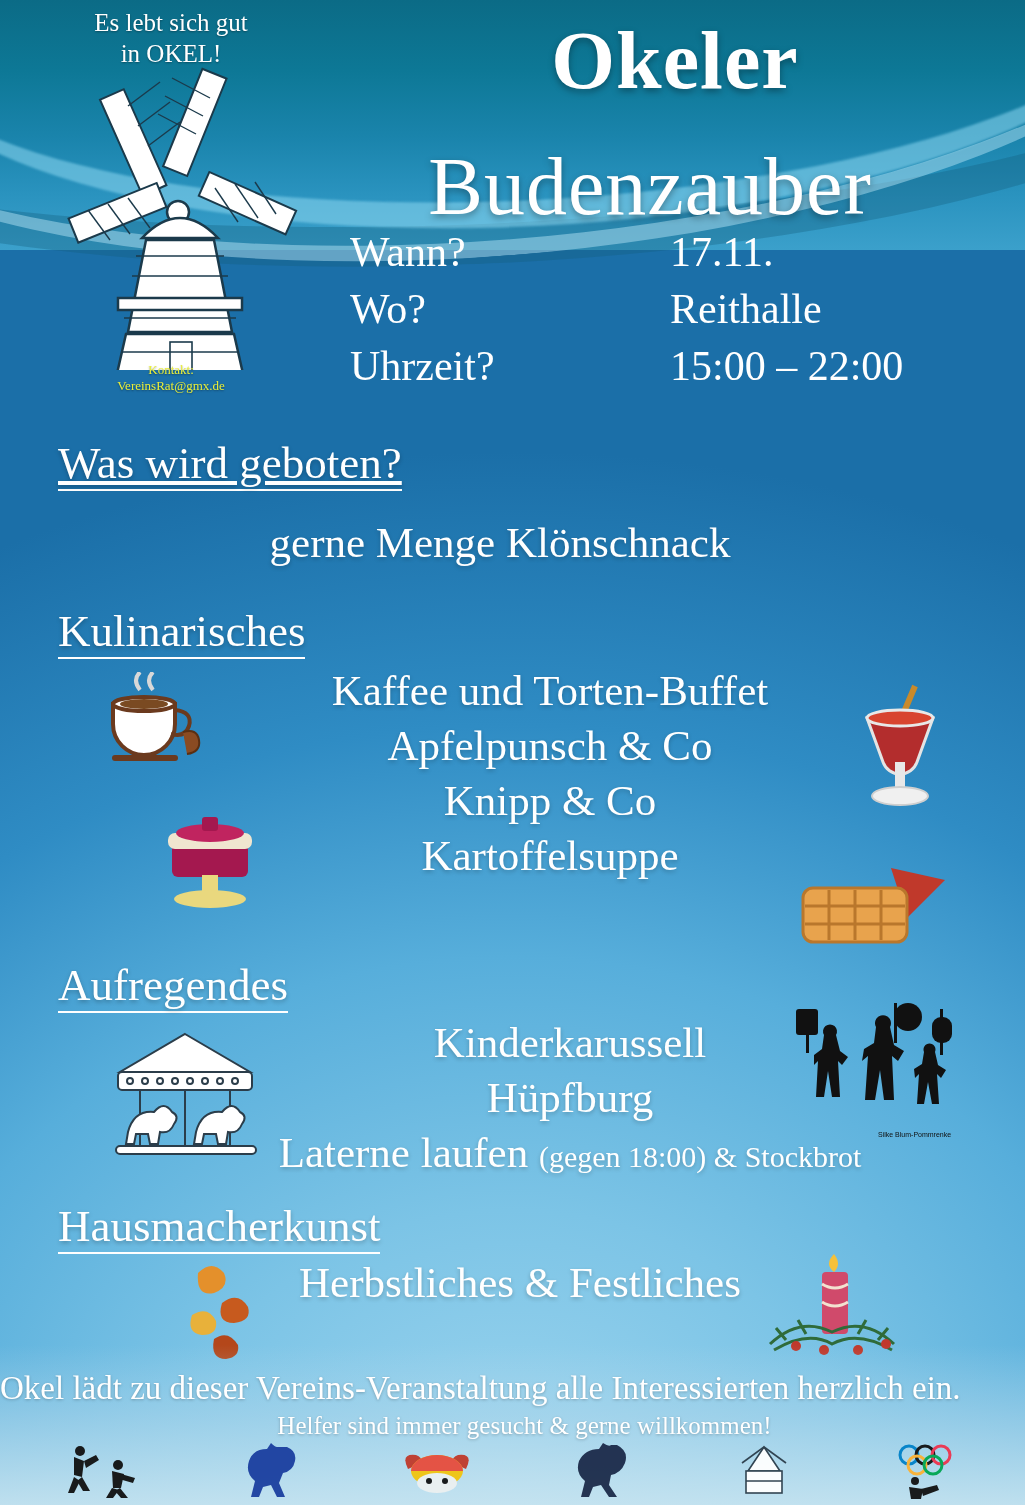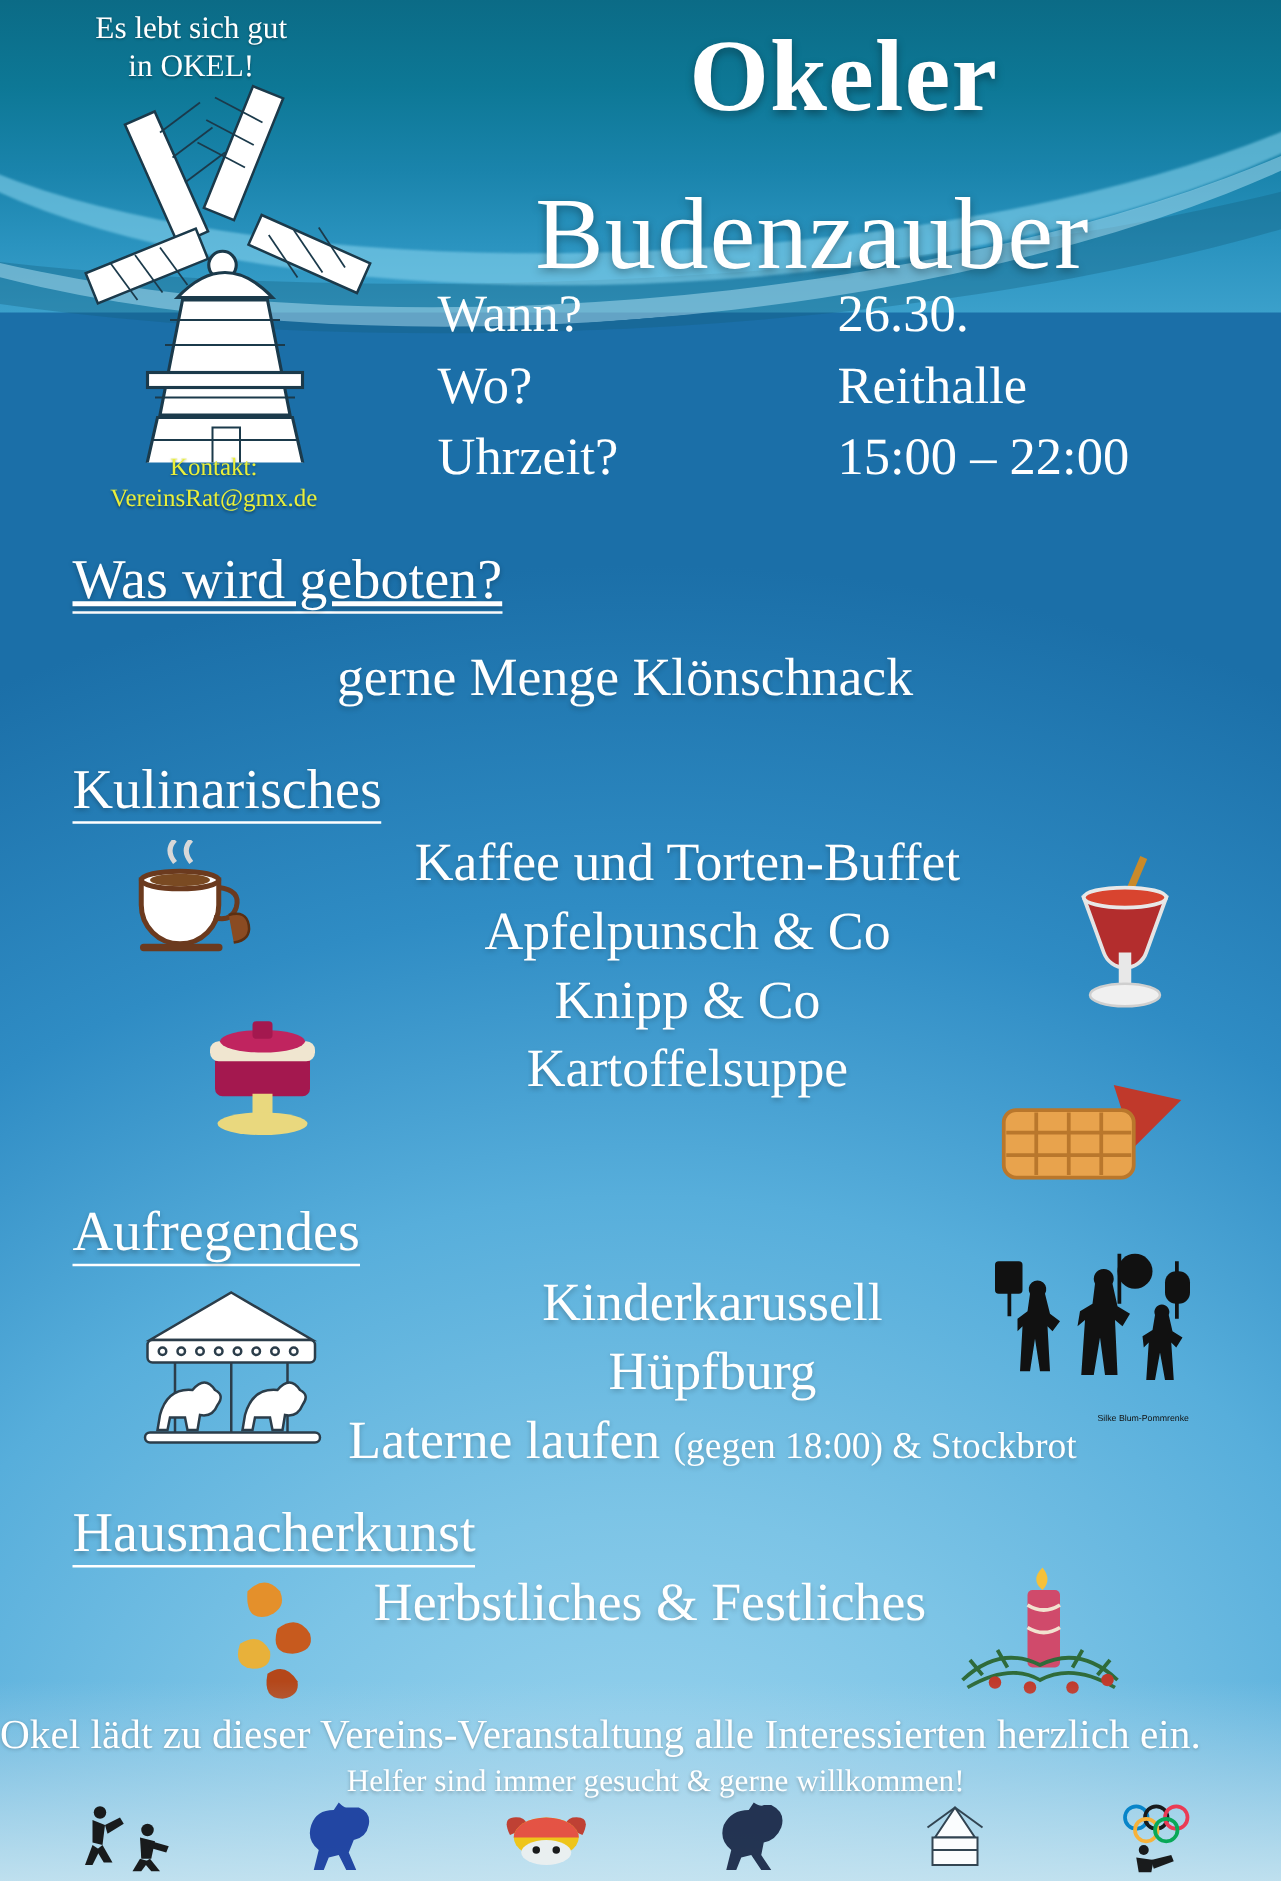--- a/index.html
+++ b/index.html
@@ -61,39 +61,39 @@
   }
   .fade-bottom {
     position: absolute;
     left: 0; bottom: 0; width: 1025px; height: 160px;
     background: linear-gradient(180deg, rgba(150,205,230,0) 0%, rgba(175,215,235,0.55) 45%, rgba(200,228,240,0.9) 100%);
   }
 
   
   .tagline {
     position: absolute;
-    left: 28px; top: 8px;
+    left: 46px; top: 8px;
     width: 250px;
     text-align: center;
     font-size: 25px;
     line-height: 1.22;
     color: #ffffff;
     text-shadow: 0 1px 2px rgba(0,0,0,0.35);
   }
   .windmill {
     position: absolute;
     left: 60px; top: 60px;
     width: 240px; height: 310px;
   }
   .contact {
     position: absolute;
     left: 36px; top: 362px;
     width: 270px;
     text-align: center;
-    font-size: 20px;
+    font-size: 13px;
     line-height: 1.25;
     color: #e9ef3a;
     text-shadow: 0 1px 2px rgba(0,0,0,0.4);
   }
   .title1 {
     position: absolute;
     left: 330px; top: 14px;
     width: 690px;
     text-align: center;
     font-size: 82px;
@@ -251,21 +251,21 @@
     <div>Kontakt:</div>
     <div>VereinsRat@gmx.de</div>
   </div>
 
   <div class="title1">Okeler</div>
   <div class="title2">Budenzauber</div>
 
   <div class="facts">
     <div class="fact-row">
       <div class="fact-q">Wann?</div>
-      <div class="fact-a">26.30.</div>
+      <div class="fact-a">17.11.</div>
     </div>
     <div class="fact-row">
       <div class="fact-q">Wo?</div>
       <div class="fact-a">Reithalle</div>
     </div>
     <div class="fact-row">
       <div class="fact-q">Uhrzeit?</div>
       <div class="fact-a">15:00 – 22:00</div>
     </div>
   </div>

